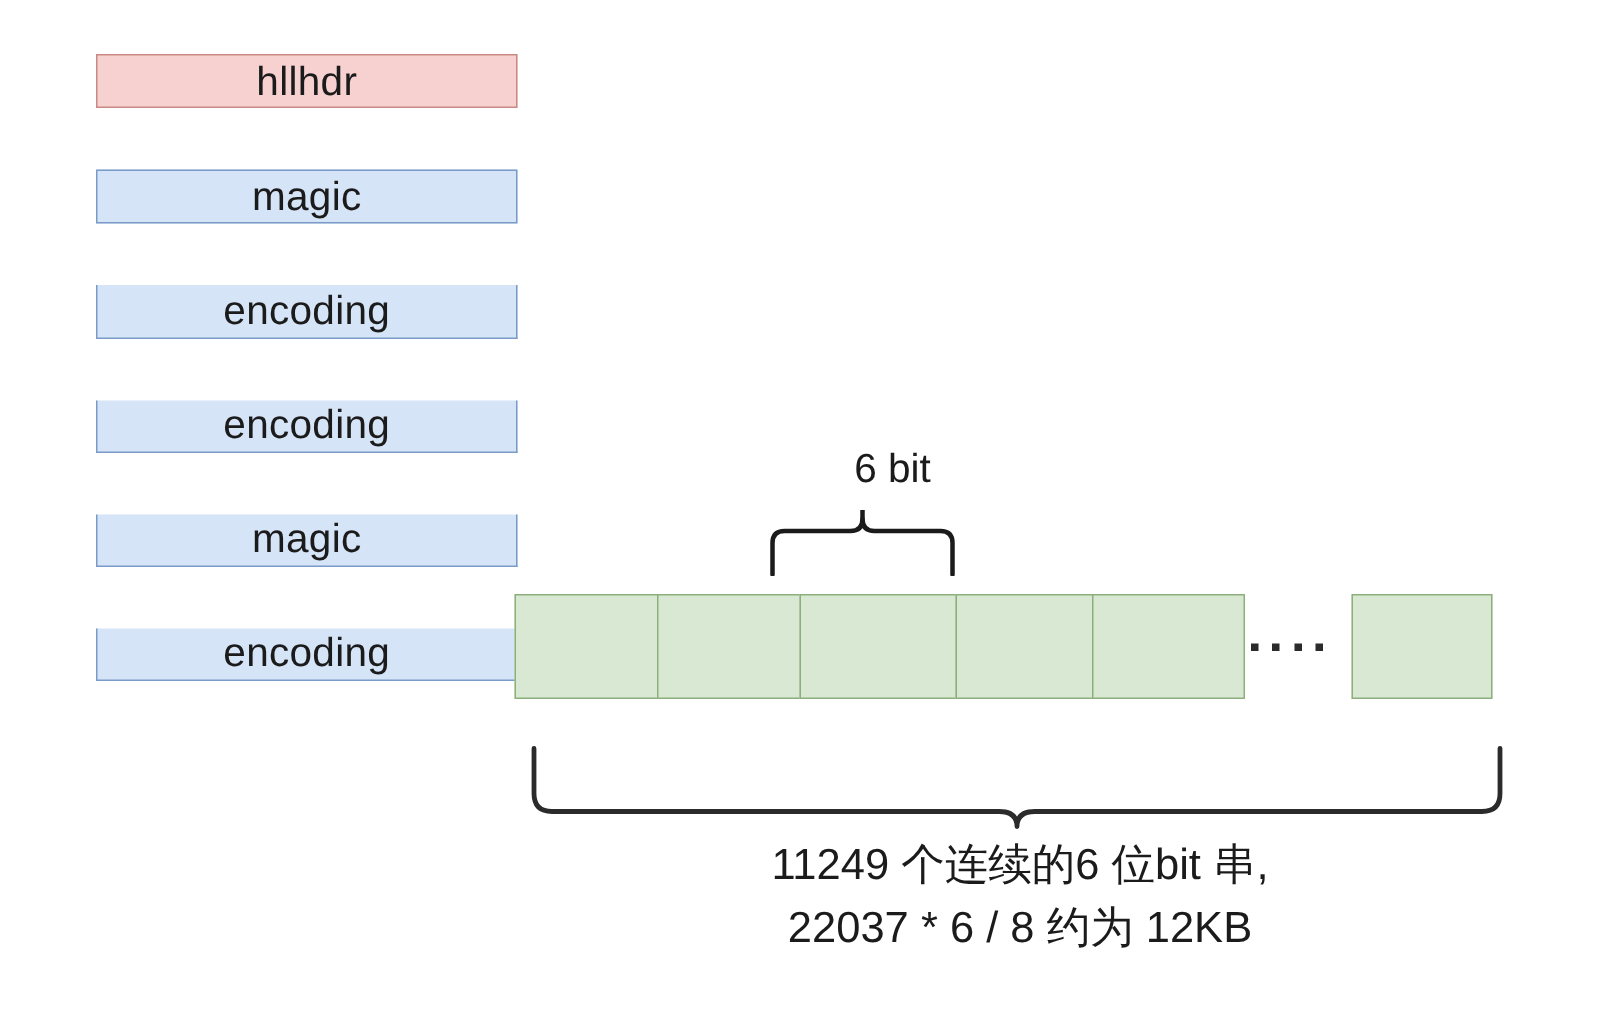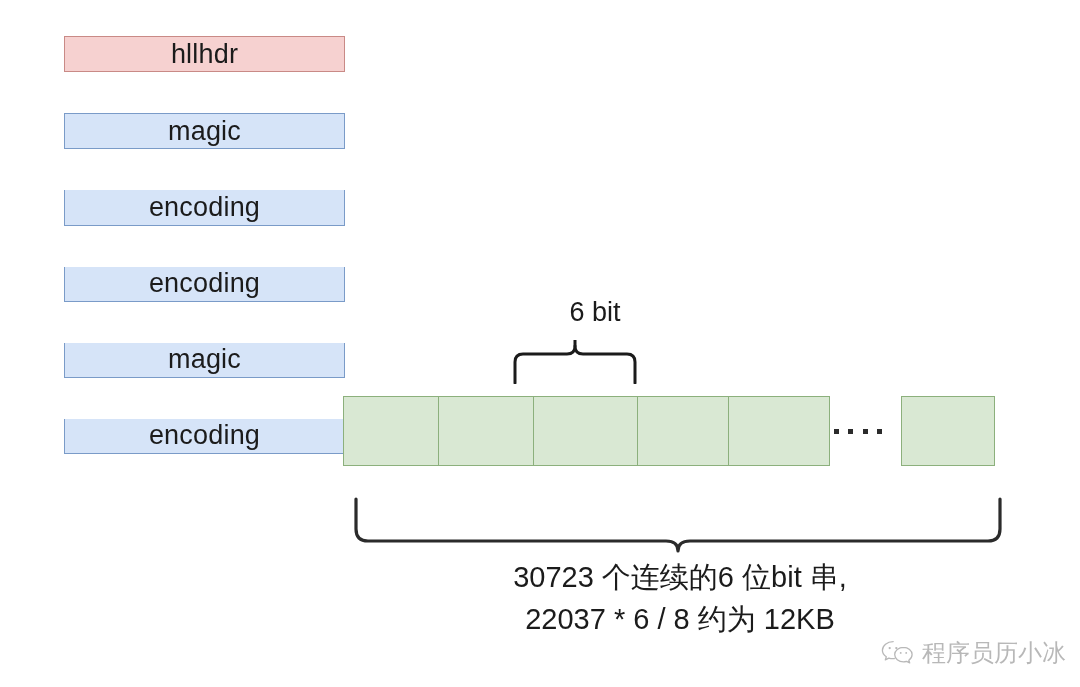--- a/index.html
+++ b/index.html
@@ -183,31 +183,18 @@
   <svg id="sixbit-brace" viewBox="0 0 126 44">
     <path d="M 3 43 L 3 22 Q 3 14 11 14 L 55 14 Q 63 14 63 6 Q 63 14 71 14 L 115 14 Q 123 14 123 22 L 123 43" fill="none" stroke="#1b1b1b" stroke-width="3" stroke-linecap="round" stroke-linejoin="round"></path>
     <path d="M 63 6 L 63 0" fill="none" stroke="#1b1b1b" stroke-width="3" stroke-linecap="round"></path>
   </svg>
 
   <svg id="total-brace" viewBox="0 0 652 56">
     <path d="M 4 2 L 4 32 Q 4 44 16 44 L 314 44 Q 326 44 326 54 Q 326 44 338 44 L 636 44 Q 648 44 648 32 L 648 2" fill="none" stroke="#2b2b2b" stroke-width="3.2" stroke-linecap="round" stroke-linejoin="round"></path>
   </svg>
 
   <div id="total-caption">
-    <div>30723 个连续的6 位bit 串,</div>
+    <div>11249 个连续的6 位bit 串,</div>
     <div>22037 * 6 / 8 约为 12KB</div>
   </div>
 
-  <div id="watermark">
-    <svg width="34" height="27" viewBox="0 0 34 27">
-      <path d="M12.2 1.6 C6.1 1.6 1.4 5.6 1.4 10.3 c0 2.6 1.5 4.9 3.9 6.5 l-1 3.1 3.5 -1.8
-               c1.3 0.4 2.7 0.6 4.4 0.6 0.4 0 0.8 0 1.2 -0.05" fill="none" stroke="#8d8d8d" stroke-width="1.3" stroke-linecap="round" stroke-linejoin="round"></path>
-      <circle cx="8.7" cy="8.1" r="1.15" fill="#8d8d8d"></circle>
-      <circle cx="15.3" cy="8.1" r="1.15" fill="#8d8d8d"></circle>
-      <path d="M22.5 7.4 C17.6 7.4 13.7 10.7 13.7 14.6 c0 3.9 3.9 7.2 8.8 7.2 1.1 0 2.1 -0.2 3.1 -0.5
-               l3.1 1.6 -0.9 -2.7 c2 -1.3 3.3 -3.3 3.3 -5.6 0 -3.9 -3.9 -7.2 -8.6 -7.2 z" fill="none" stroke="#8d8d8d" stroke-width="1.3" stroke-linecap="round" stroke-linejoin="round"></path>
-      <circle cx="19.7" cy="12.9" r="0.95" fill="#8d8d8d"></circle>
-      <circle cx="25.2" cy="12.9" r="0.95" fill="#8d8d8d"></circle>
-    </svg>
-    <span class="wm-text">程序员历小冰</span>
-  </div>
 
 </div>
 
 </body></html>

